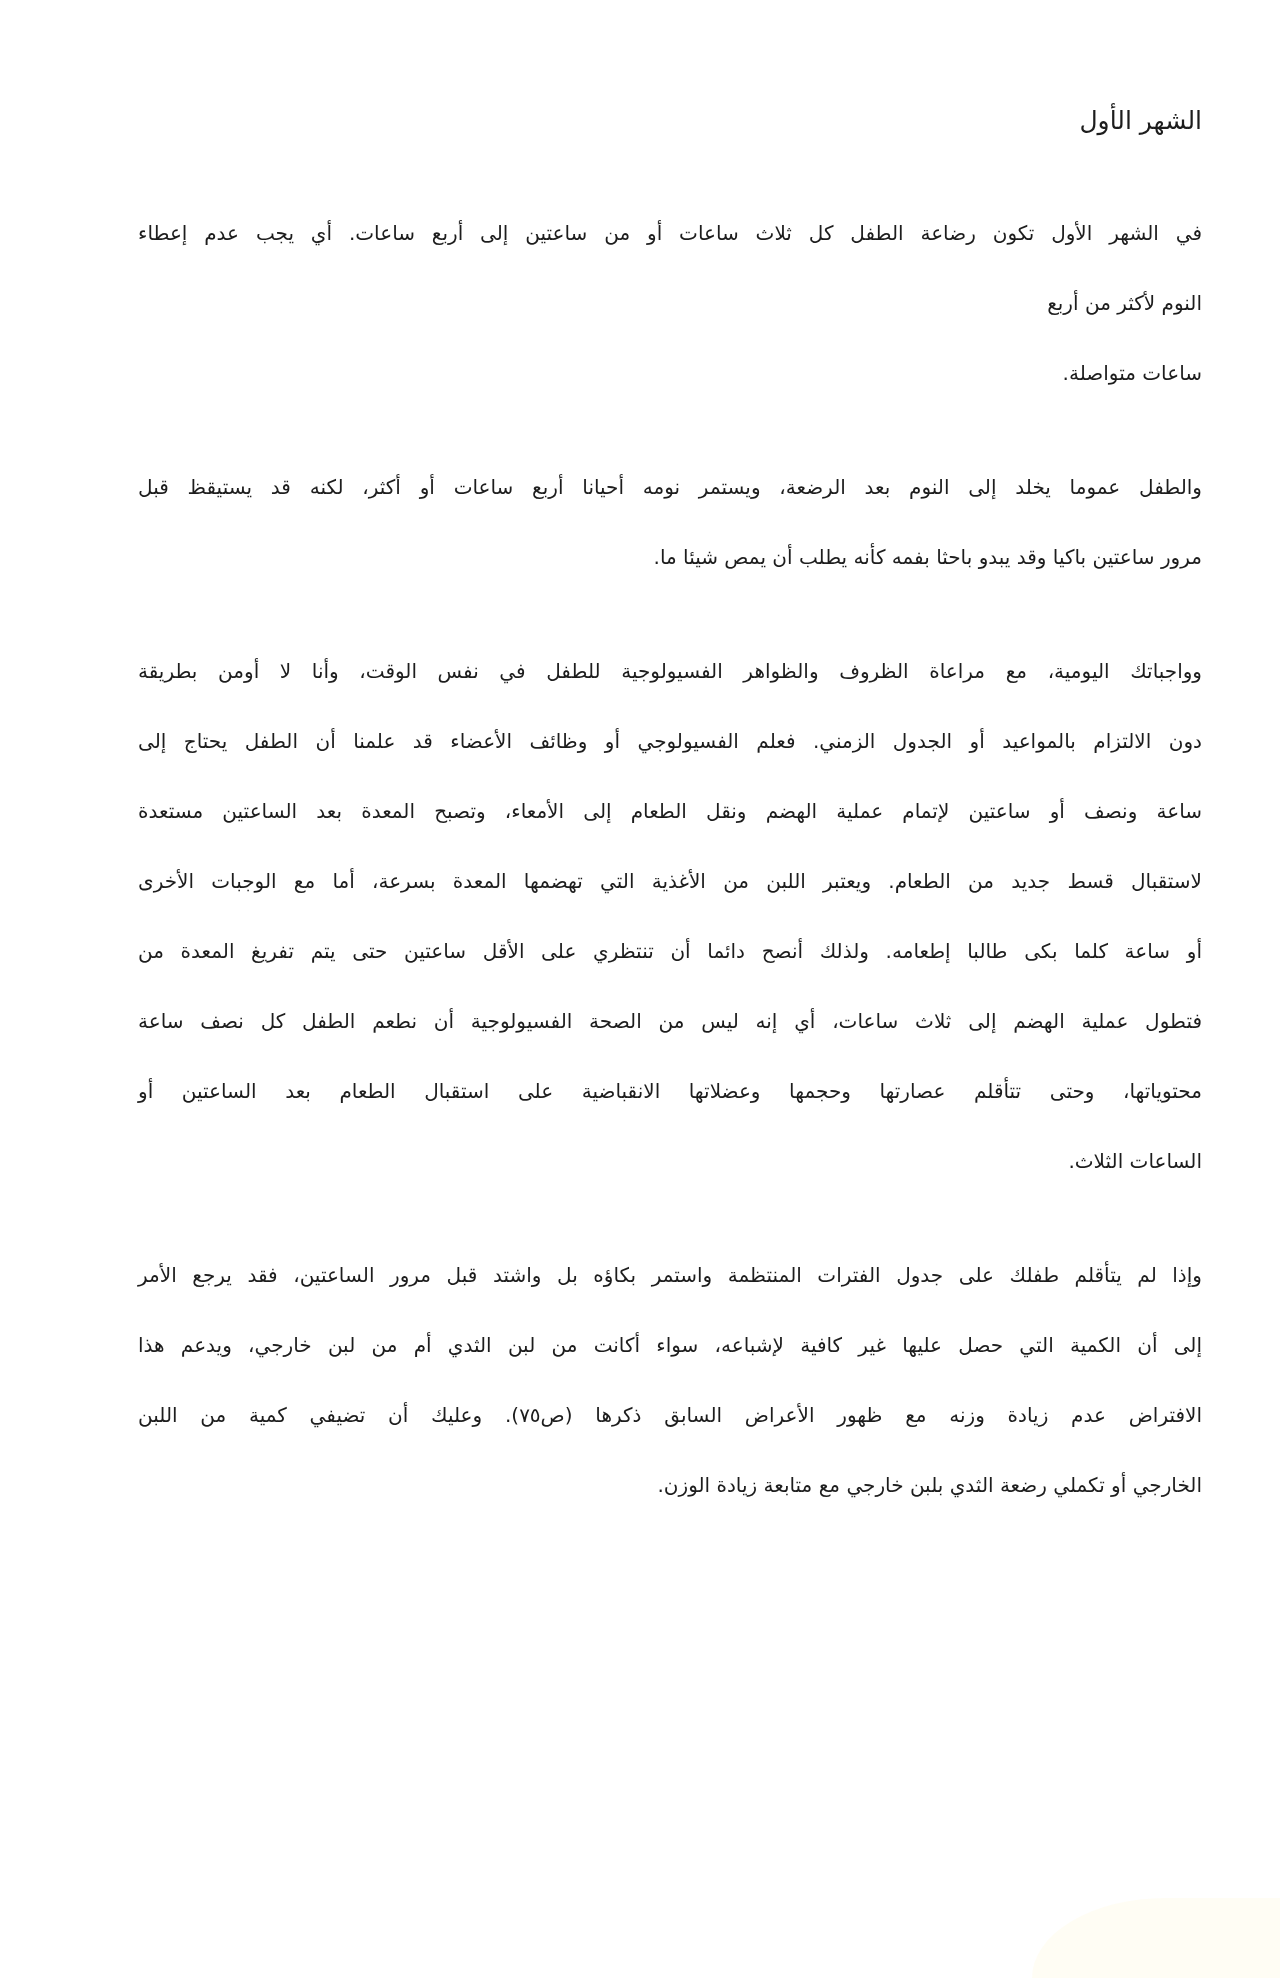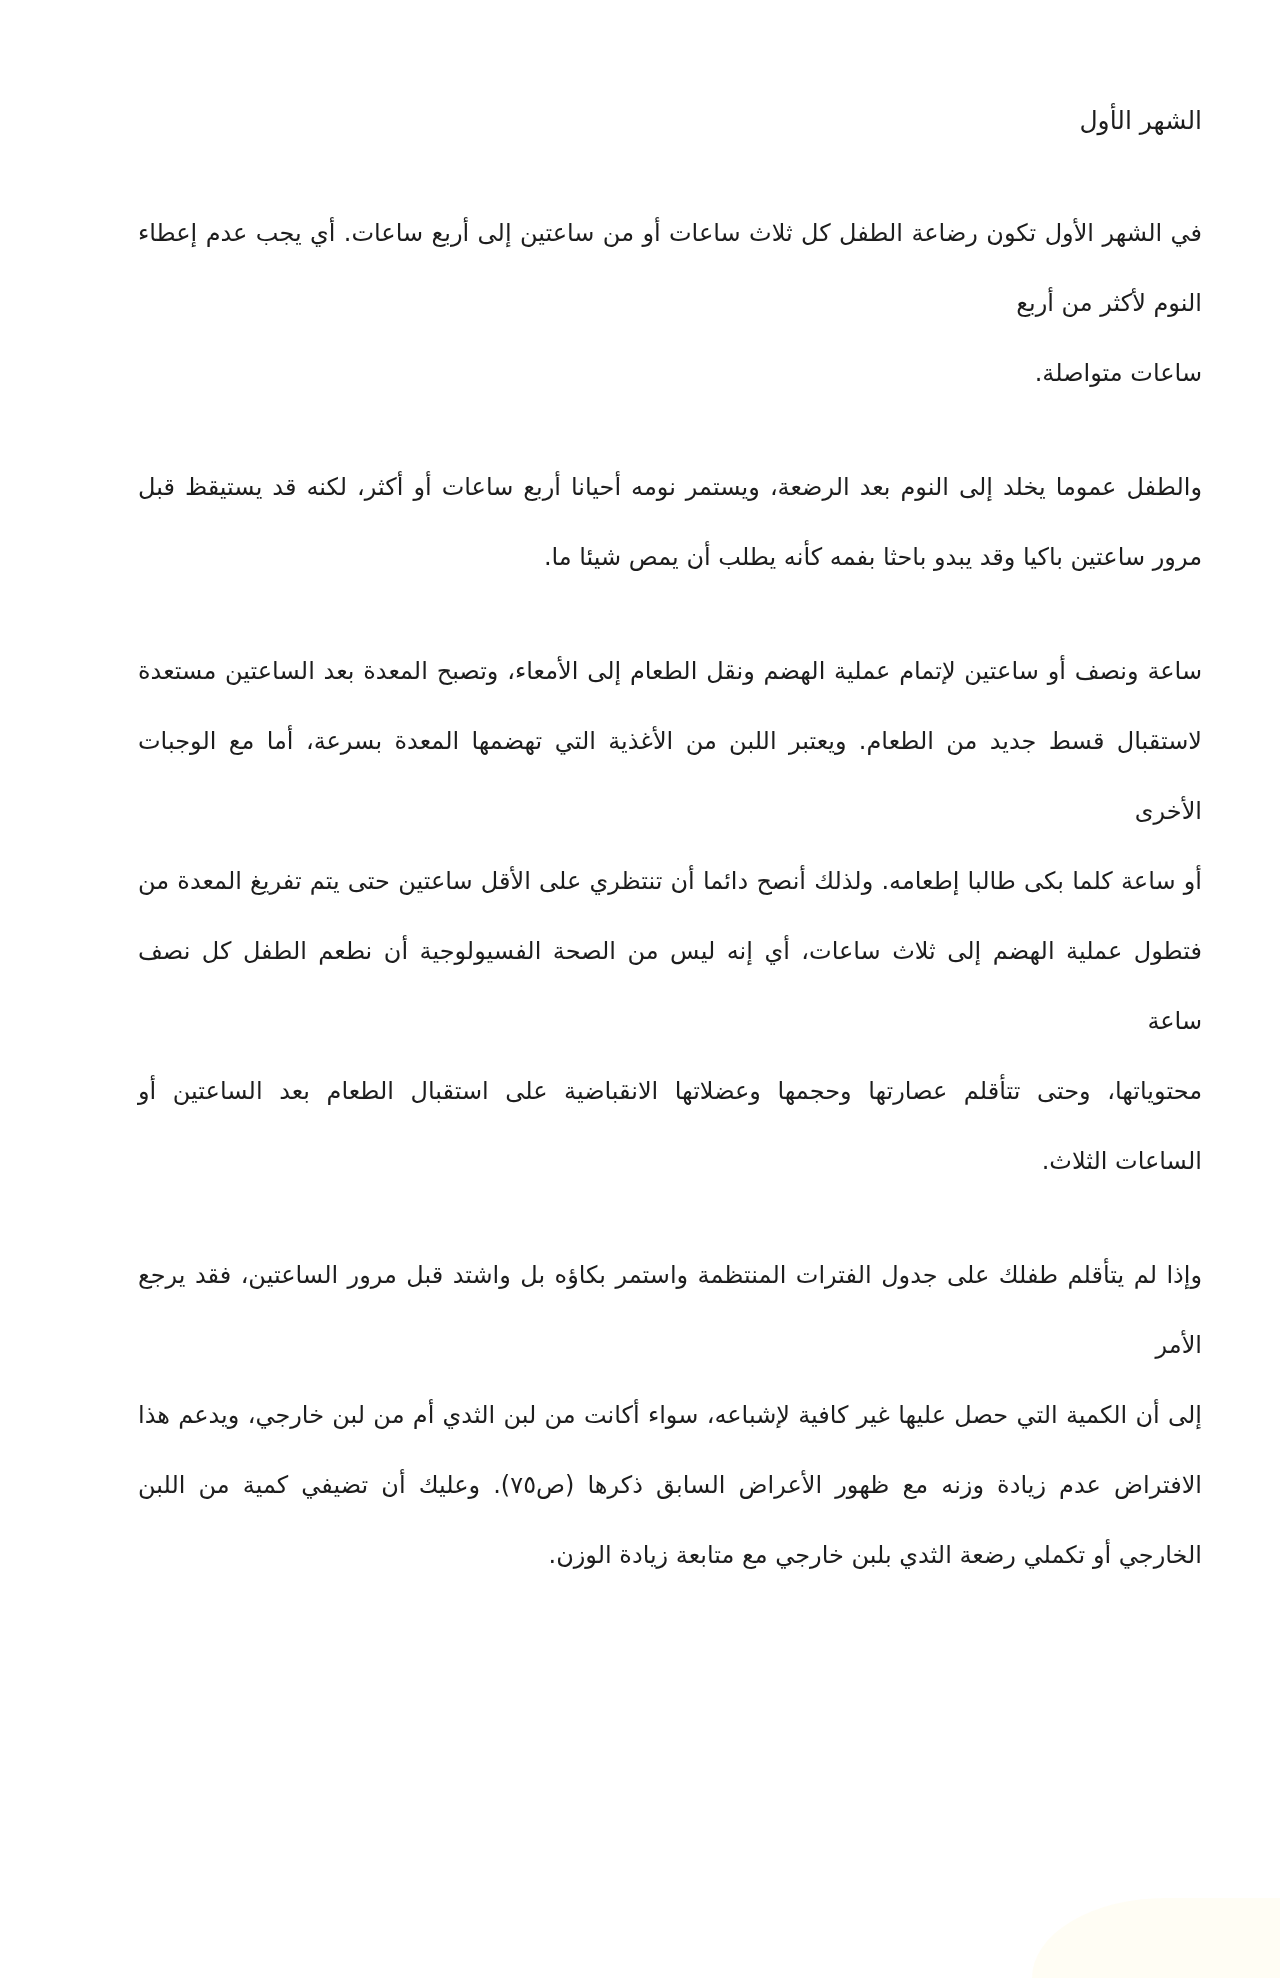--- a/index.html
+++ b/index.html
@@ -28,21 +28,21 @@
     font-weight: normal;
     line-height: 70px;
     text-align: right;
     margin: 0 0 42px 0;
     letter-spacing: 0.5px;
   }
   .para {
     margin: 0 0 44px 0;
   }
   .line {
-    font-size: 24px;
+    font-size: 20px;
     line-height: 70px;
     white-space: normal;
   }
   .line.just {
     text-align: justify;
     text-align-last: justify;
   }
   .line.end {
     text-align: right;
   }
@@ -69,20 +69,22 @@
     <div class="line end">النوم لأكثر من أربع</div>
     <div class="line end">ساعات متواصلة.</div>
   </div>
 
   <div class="para">
     <div class="line just">والطفل عموما يخلد إلى النوم بعد الرضعة، ويستمر نومه أحيانا أربع ساعات أو أكثر، لكنه قد يستيقظ قبل</div>
     <div class="line end">مرور ساعتين باكيا وقد يبدو باحثا بفمه كأنه يطلب أن يمص شيئا ما.</div>
   </div>
 
   <div class="para">
+    <div class="line just">وواجباتك اليومية، مع مراعاة الظروف والظواهر الفسيولوجية للطفل في نفس الوقت، وأنا لا أومن بطريقة</div>
+    <div class="line just">دون الالتزام بالمواعيد أو الجدول الزمني. فعلم الفسيولوجي أو وظائف الأعضاء قد علمنا أن الطفل يحتاج إلى</div>
     <div class="line just">ساعة ونصف أو ساعتين لإتمام عملية الهضم ونقل الطعام إلى الأمعاء، وتصبح المعدة بعد الساعتين مستعدة</div>
     <div class="line just">لاستقبال قسط جديد من الطعام. ويعتبر اللبن من الأغذية التي تهضمها المعدة بسرعة، أما مع الوجبات الأخرى</div>
     <div class="line just">أو ساعة كلما بكى طالبا إطعامه. ولذلك أنصح دائما أن تنتظري على الأقل ساعتين حتى يتم تفريغ المعدة من</div>
     <div class="line just">فتطول عملية الهضم إلى ثلاث ساعات، أي إنه ليس من الصحة الفسيولوجية أن نطعم الطفل كل نصف ساعة</div>
     <div class="line just">محتوياتها، وحتى تتأقلم عصارتها وحجمها وعضلاتها الانقباضية على استقبال الطعام بعد الساعتين أو</div>
     <div class="line end">الساعات الثلاث.</div>
   </div>
 
   <div class="para">
     <div class="line just">وإذا لم يتأقلم طفلك على جدول الفترات المنتظمة واستمر بكاؤه بل واشتد قبل مرور الساعتين، فقد يرجع الأمر</div>

